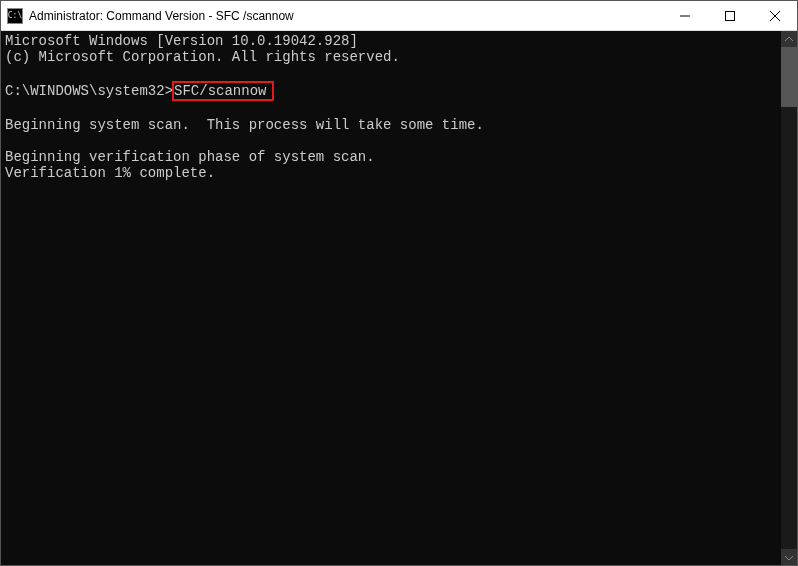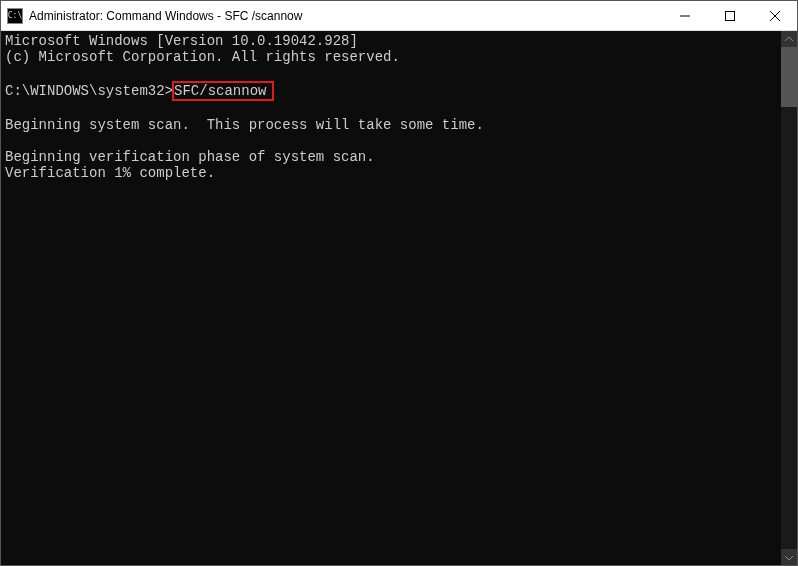--- a/index.html
+++ b/index.html
@@ -108,21 +108,21 @@
       margin-left: -1px;
     }
   </style>
 </head>
 <body>
 
 <div class="window">
 
   <div class="titlebar">
     <span class="titlebar-icon">C:\</span>
-    <span class="titlebar-text">Administrator: Command Windows - SFC /scannow</span>
+    <span class="titlebar-text">Administrator: Command Version - SFC /scannow</span>
     <div class="titlebar-controls">
       <div class="titlebar-btn">
         <svg width="10" height="10">
             <line x1="0" y1="5" x2="10" y2="5" stroke="#000" stroke-width="1"></line>
           </svg>
       </div>
       <div class="titlebar-btn">
         <svg width="10" height="10">
             <rect x="0.5" y="0.5" width="9" height="9" fill="none" stroke="#000" stroke-width="1"></rect>
           </svg>

